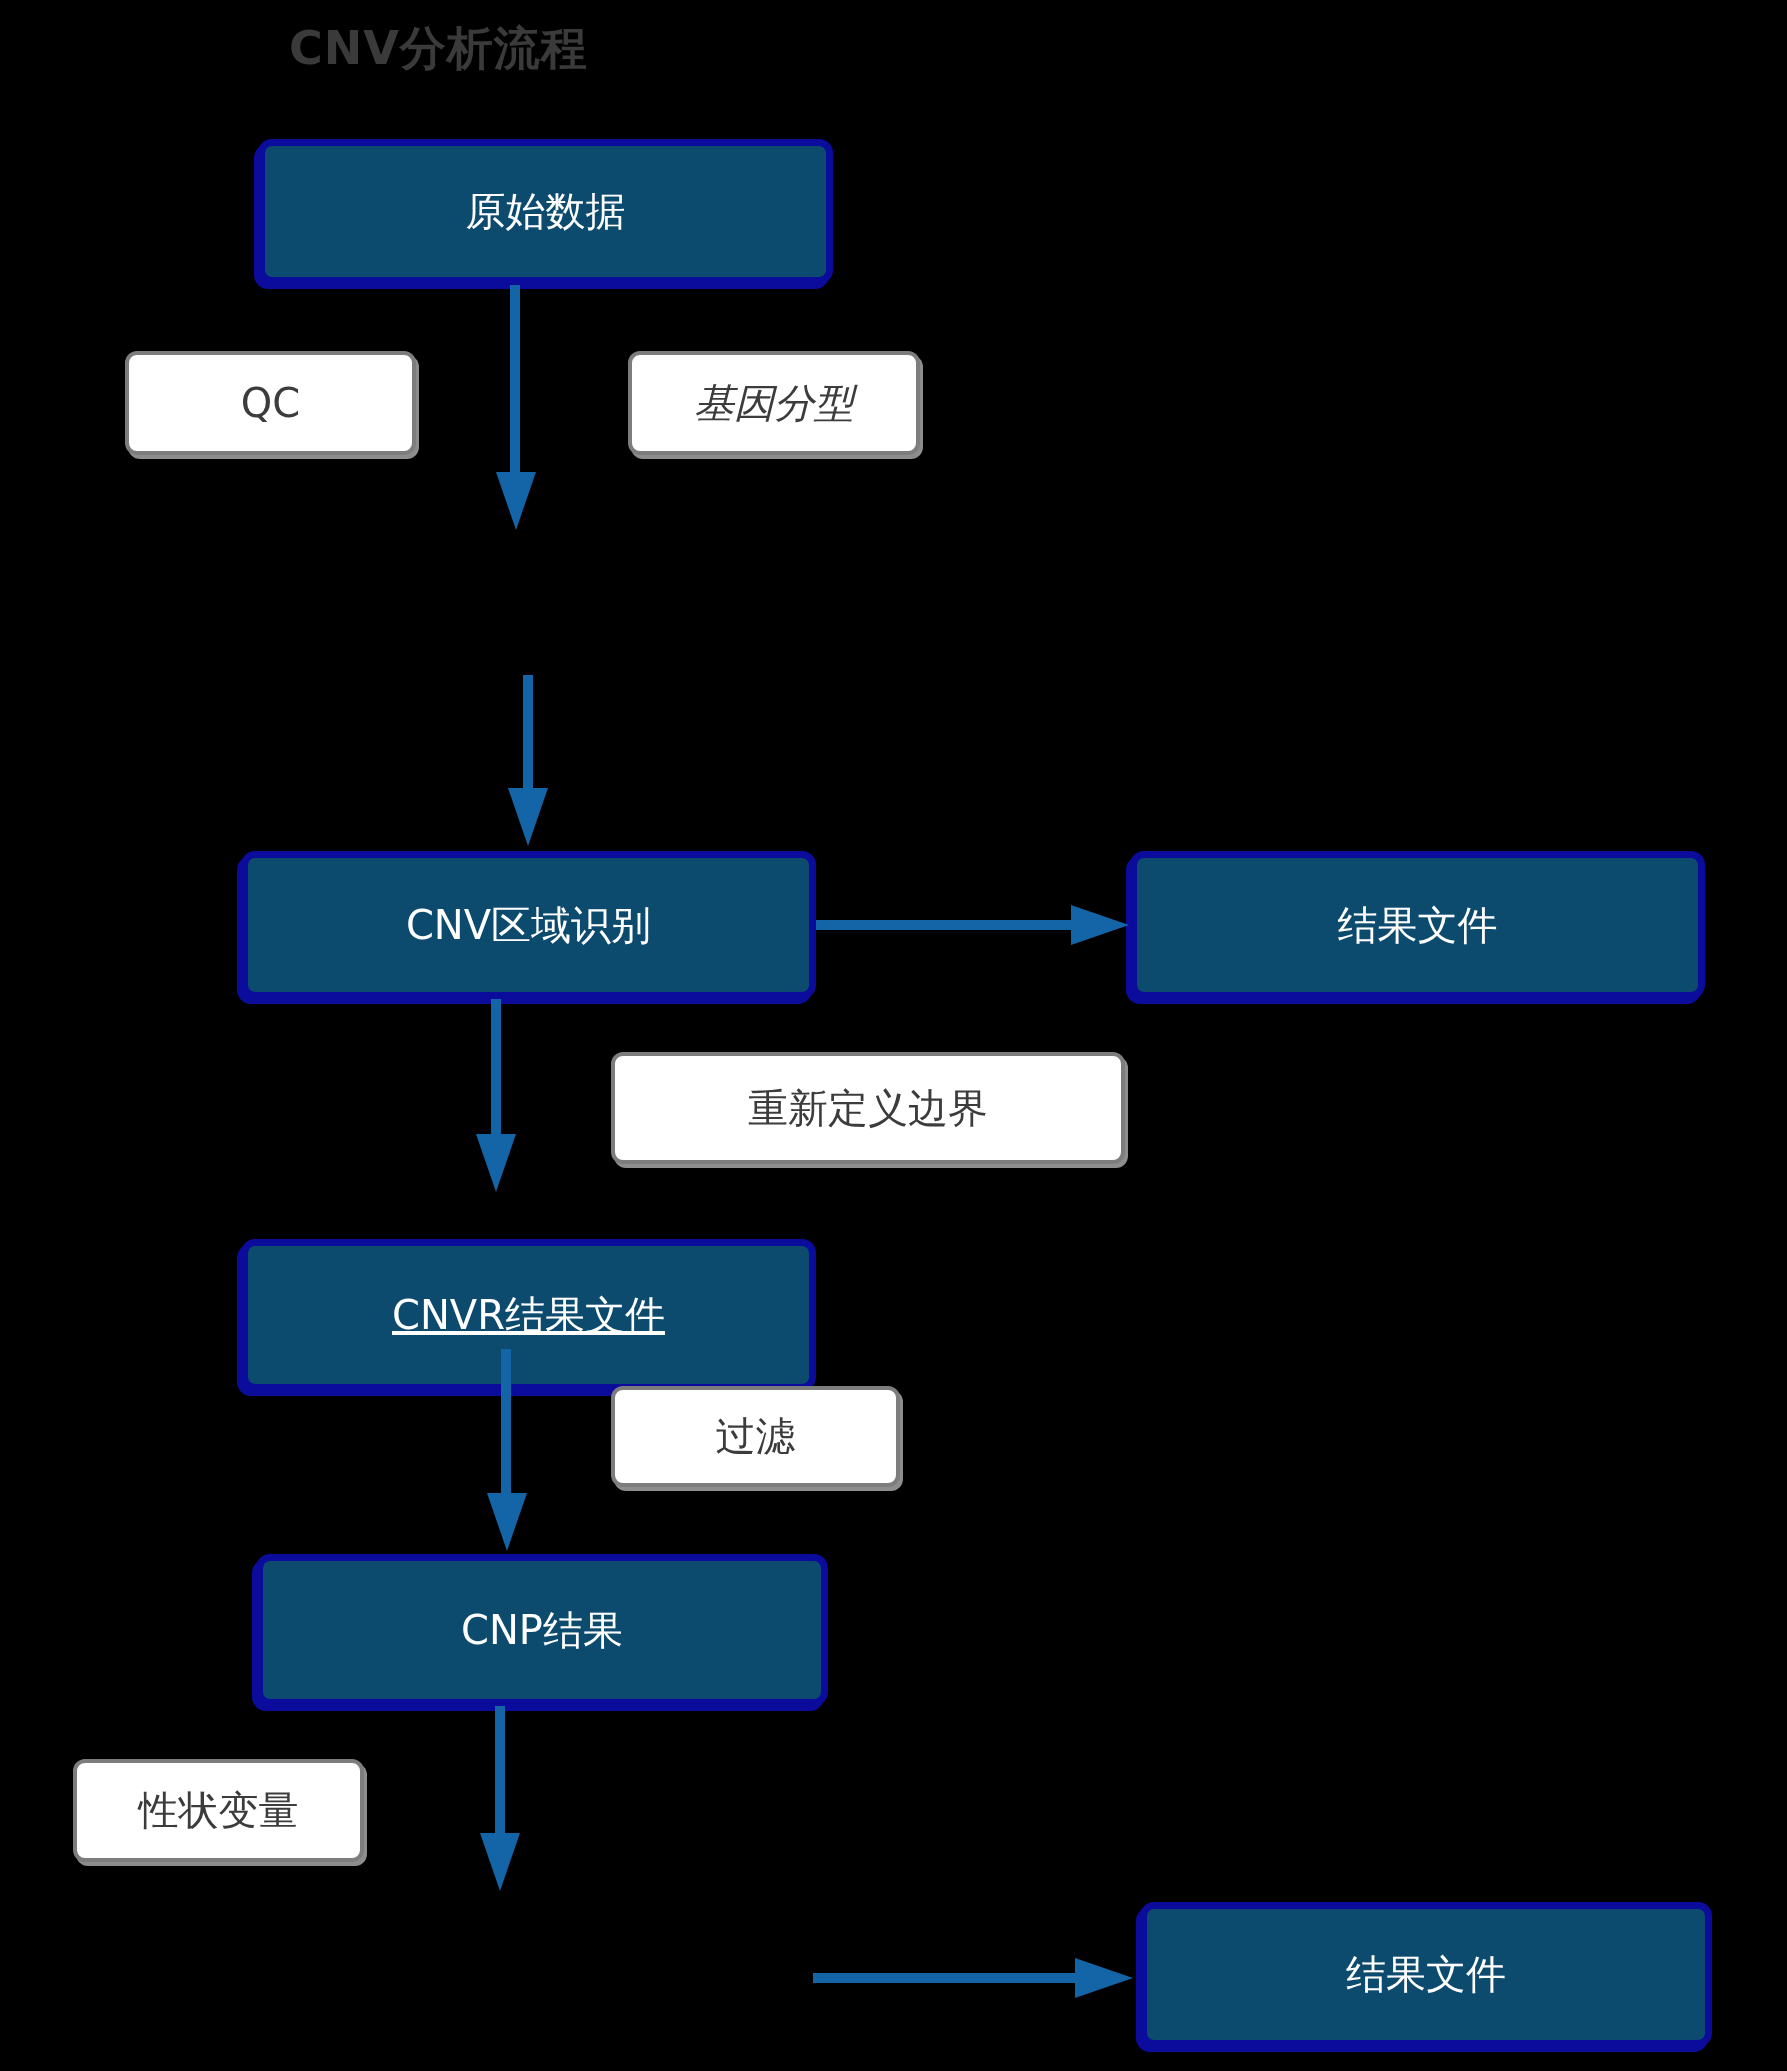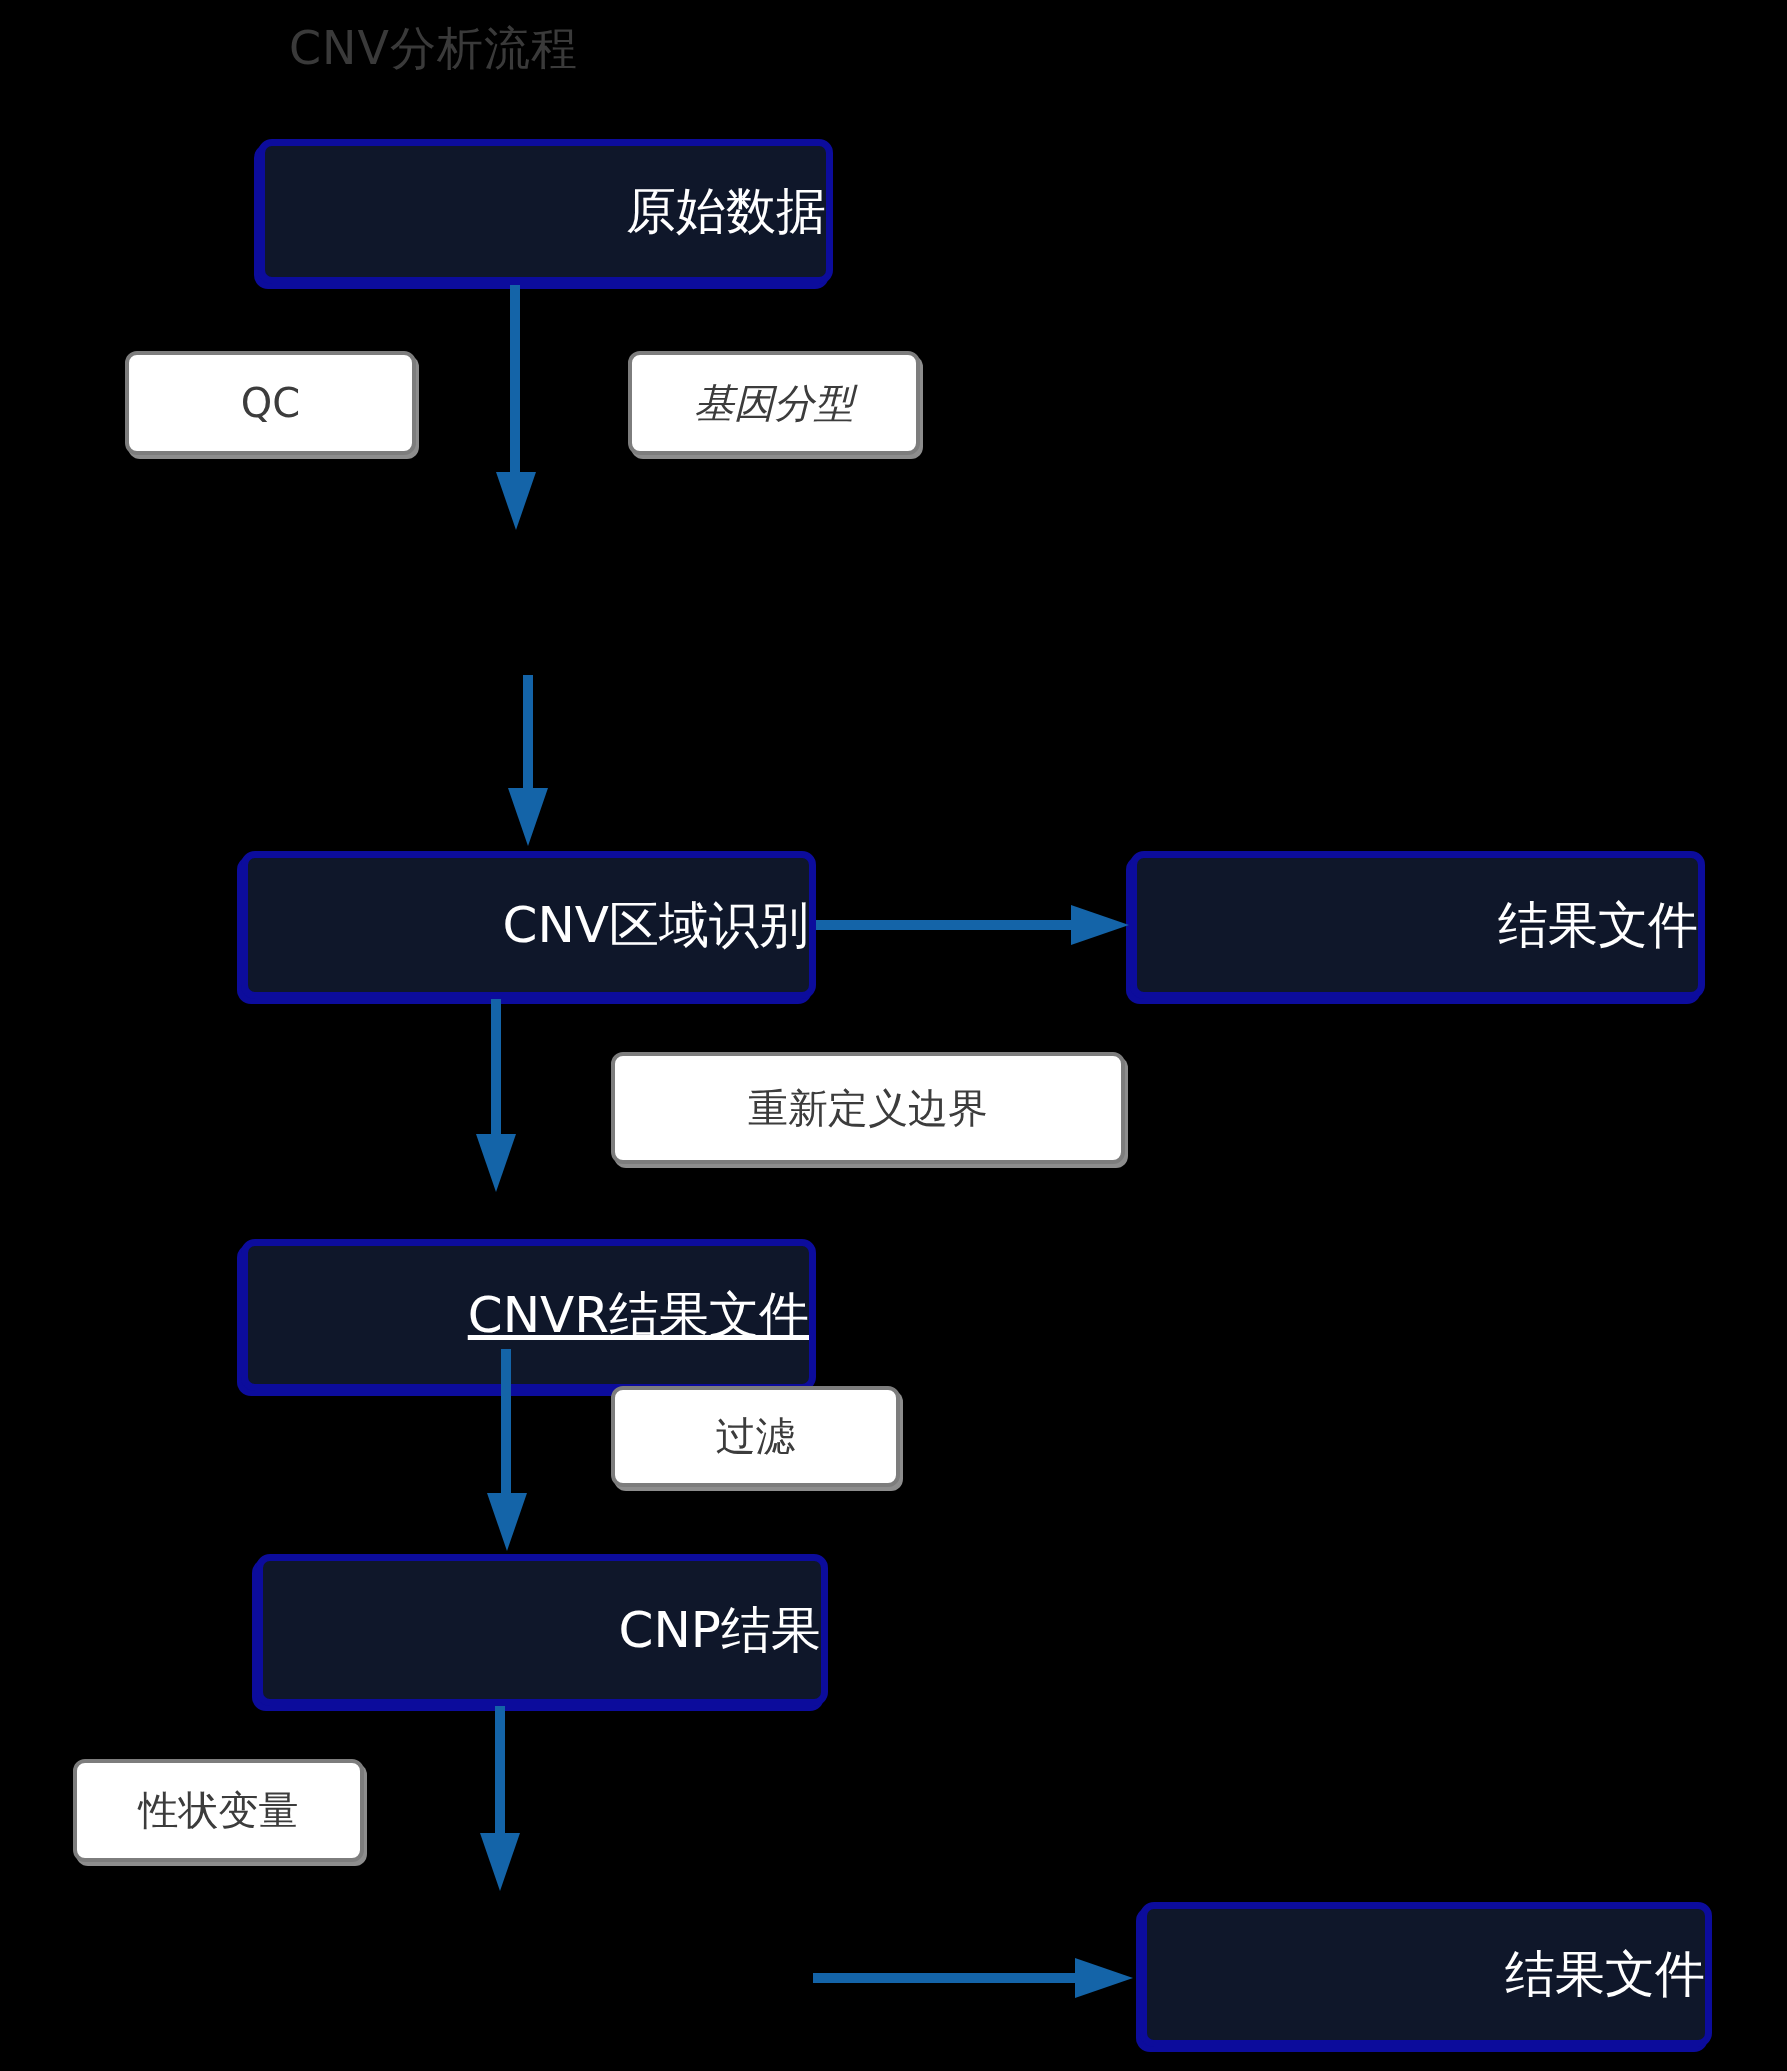--- a/index.html
+++ b/index.html
@@ -15,36 +15,36 @@
     overflow: hidden;
     font-family: "DejaVu Sans", "Liberation Sans", sans-serif;
   }
   .diagram-title {
     position: absolute;
     left: 289px;
     top: 18px;
     font-size: 46px;
     letter-spacing: 1px;
     color: #3a3a3a;
-    font-weight: 400;
+    font-weight: 700;
     white-space: nowrap;
   }
   
   .node {
     position: absolute;
     box-sizing: border-box;
-    background: #0f172a;
+    background: #0c4a6e;
     border: 7px solid #0c0c9c;
     border-radius: 14px;
     box-shadow: -4px 5px 0 #0c0c9c;
     display: flex;
     align-items: center;
-    justify-content: flex-end;
+    justify-content: center;
     color: #ffffff;
-    font-size: 50px;
+    font-size: 40px;
     font-weight: 400;
     white-space: nowrap;
   }
   
   .elabel {
     position: absolute;
     box-sizing: border-box;
     background: #ffffff;
     border: 4px solid #7d7d7d;
     border-radius: 12px;

